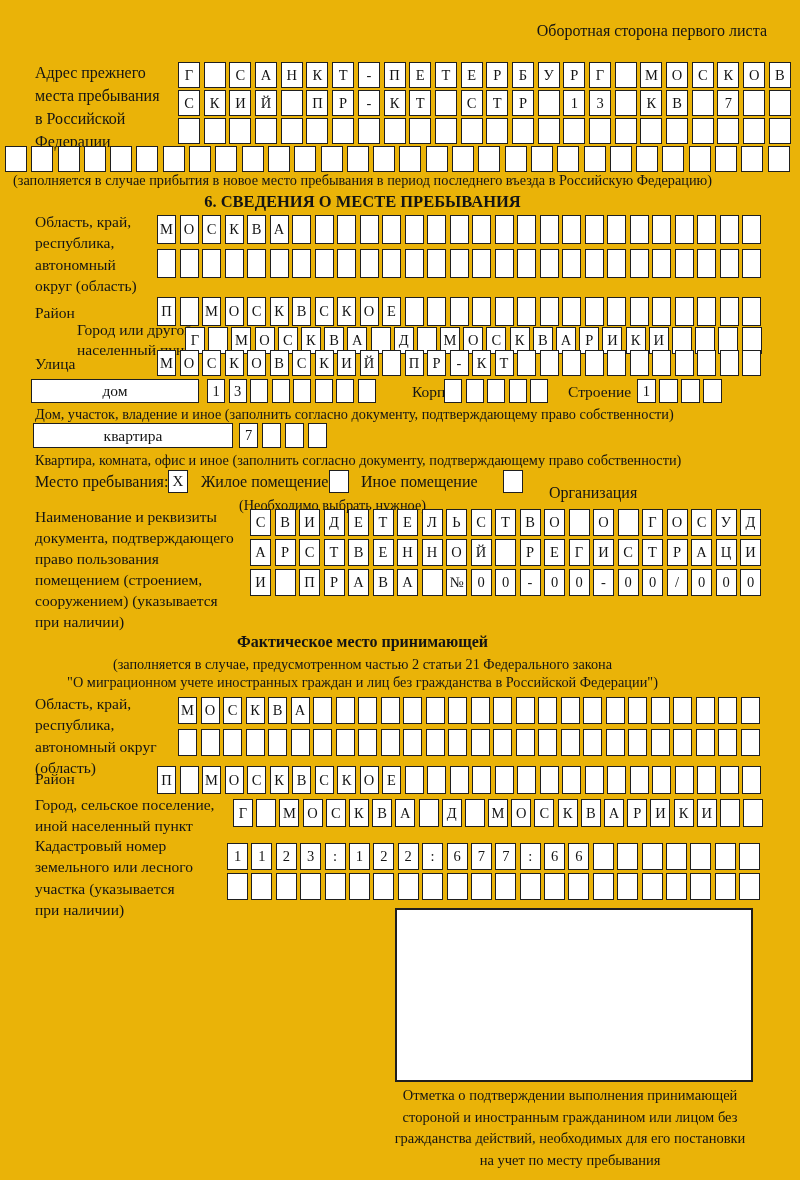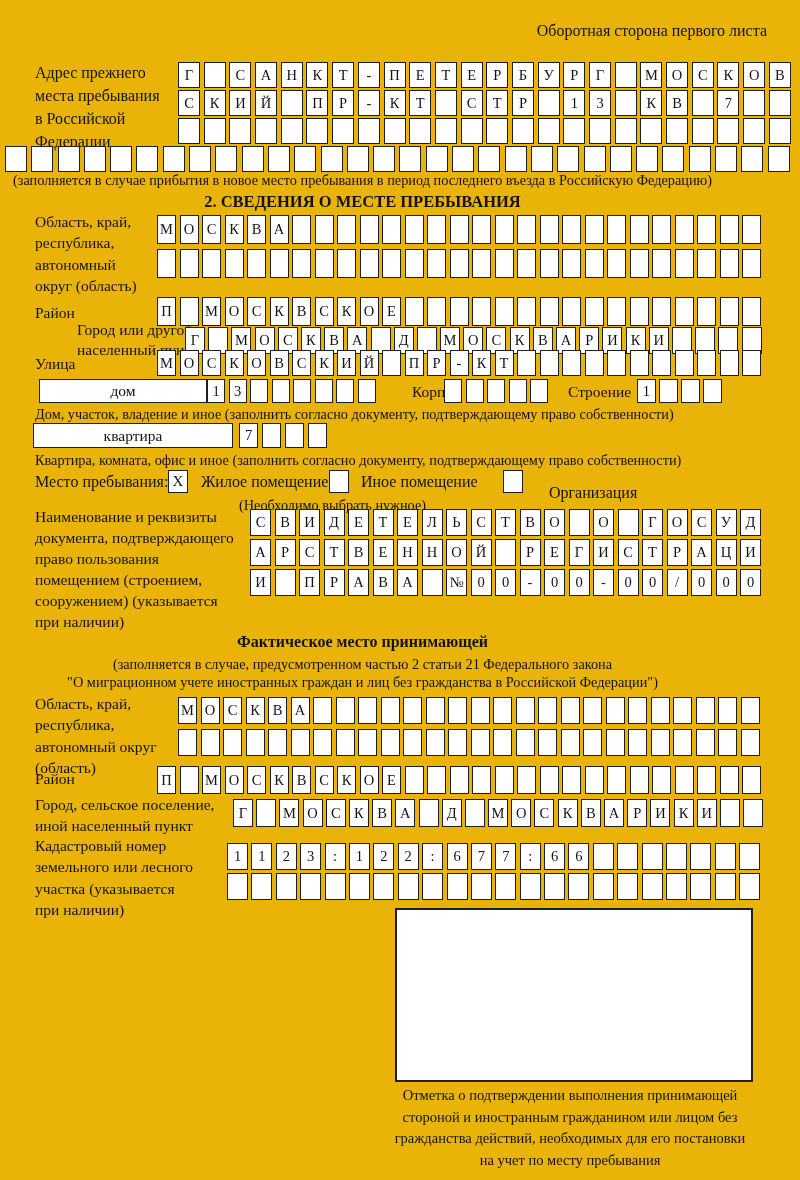--- a/index.html
+++ b/index.html
@@ -161,21 +161,21 @@
       <span class="cell"></span>
       <span class="cell"></span>
       <span class="cell"></span>
       <span class="cell"></span>
       <span class="cell"></span>
       <span class="cell"></span>
       <span class="cell"></span>
     </div>
   <div class="abs note center" style="top:172px;">(заполняется в случае прибытия в новое место пребывания в период последнего въезда в Российскую Федерацию)</div>
 
-  <div class="abs center bold" style="top:192px; font-size:16.5px;">2. СВЕДЕНИЯ О МЕСТЕ ПРЕБЫВАНИЯ</div>
+  <div class="abs center bold" style="top:192px; font-size:16.5px;">6. СВЕДЕНИЯ О МЕСТЕ ПРЕБЫВАНИЯ</div>
 
   <div class="abs label" style="left:35px; top:211px;">
       <div>Область, край,</div>
       <div>республика,</div>
       <div>автономный</div>
       <div>округ (область)</div>
     </div>
   <div class="abs cells cb" style="left:157px; top:215px;">
       <span class="cell">М</span>
       <span class="cell">О</span>
@@ -322,21 +322,21 @@
       <span class="cell"></span>
       <span class="cell"></span>
       <span class="cell"></span>
       <span class="cell"></span>
       <span class="cell"></span>
       <span class="cell"></span>
       <span class="cell"></span>
       <span class="cell"></span>
     </div>
 
-  <div class="abs fieldbox" style="left:39px; top:379px; width:168px; height:24px;text-align:center;">
+  <div class="abs fieldbox" style="left:31px; top:379px; width:168px; height:24px;text-align:center;">
       <span>дом</span>
     </div>
   <div class="abs cells cd" style="left:207px; top:379px;">
       <span class="cell">1</span>
       <span class="cell">3</span>
       <span class="cell"></span>
       <span class="cell"></span>
       <span class="cell"></span>
       <span class="cell"></span>
       <span class="cell"></span>

